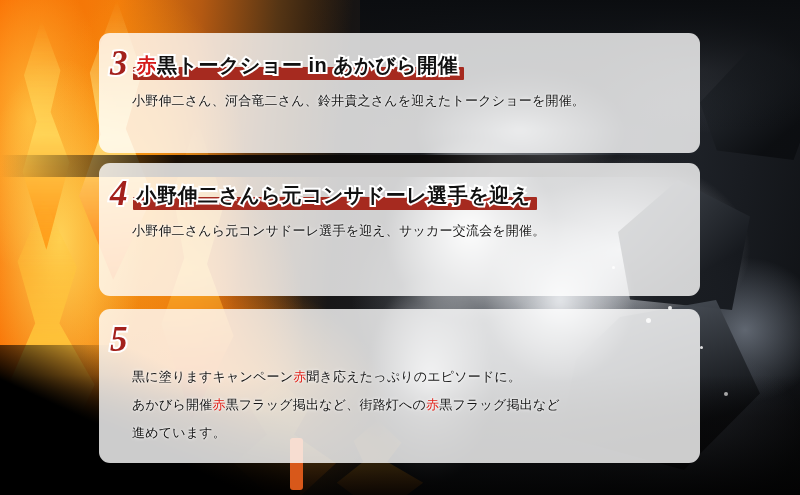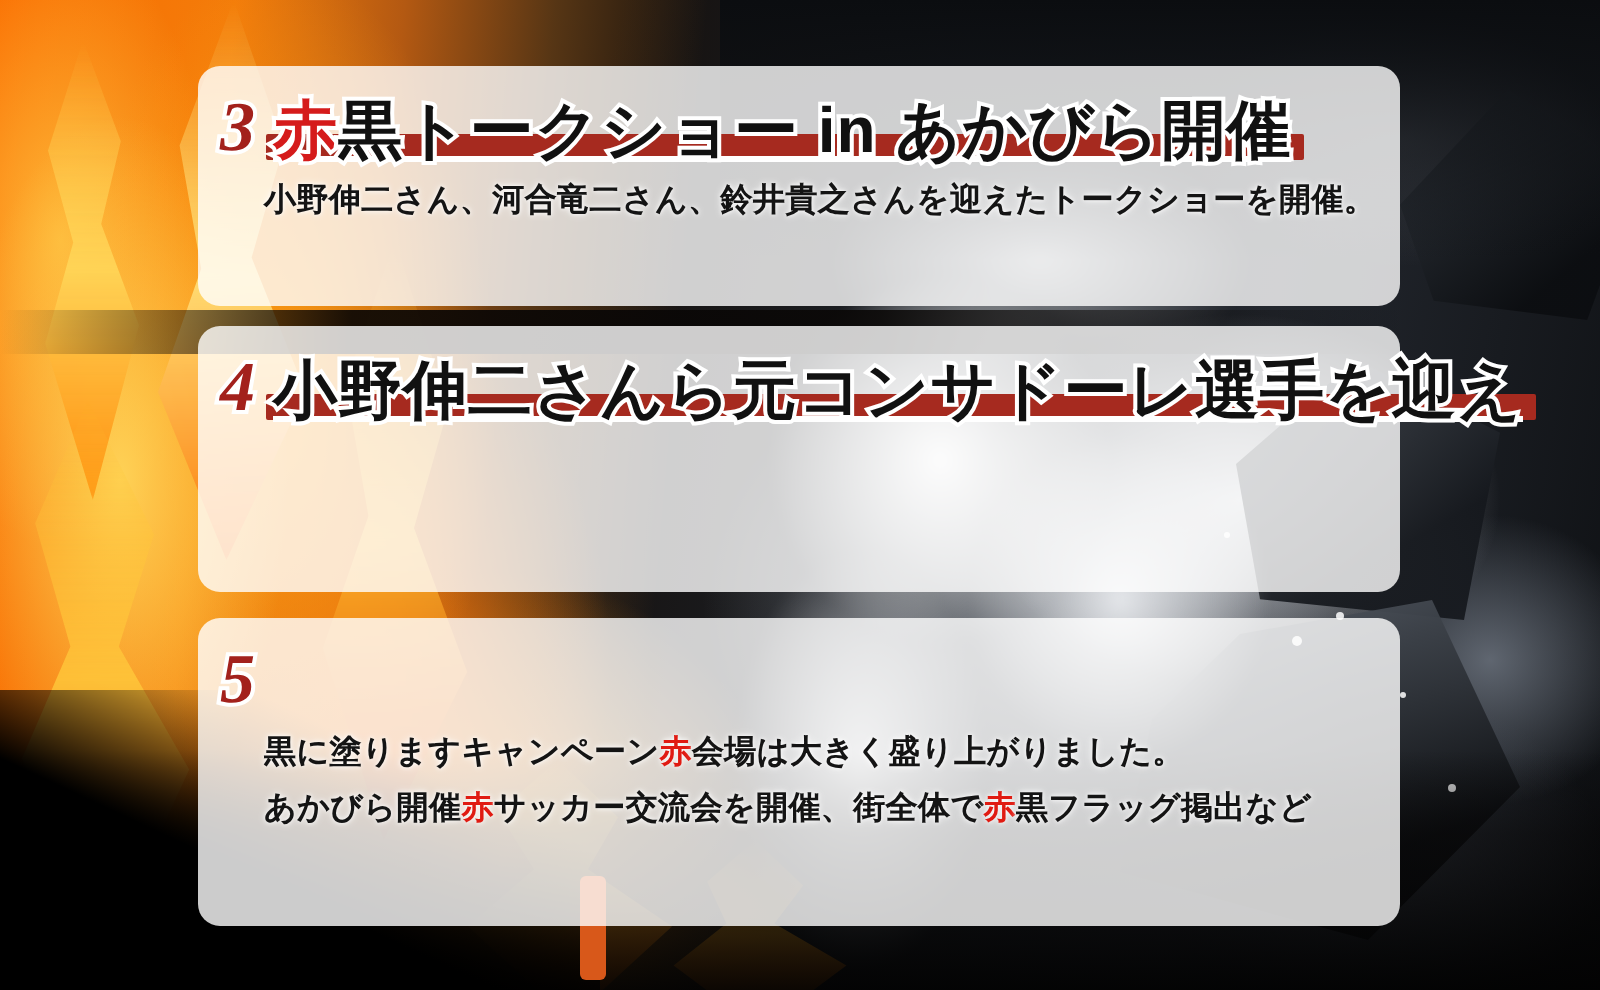--- a/index.html
+++ b/index.html
@@ -111,32 +111,31 @@
     margin-right:9px;
     letter-spacing:0;
   }
   .title-wrap{position:relative;z-index:2;padding-bottom:2px;}
   .title-bar{
     position:absolute;left:-4px;right:-6px;bottom:1px;height:13px;
     background:#a62a1f;z-index:1;border-radius:1px;
   }
   .title{
     position:relative;z-index:2;
-    font-weight:700;font-size:32px;line-height:28px;
+    font-weight:700;font-size:20px;line-height:28px;
     color:#111111;white-space:nowrap;
     -webkit-text-stroke:4px #ffffff;
     paint-order:stroke fill;
     letter-spacing:.5px;
-    text-decoration:underline;
   }
   .title .red{color:#d51b1b;}
 
   .card-body{
     padding:6px 0 0 33px;
-    font-weight:700;font-size:16px;line-height:28px;
+    font-weight:400;font-size:13px;line-height:28px;
     color:#141414;
     letter-spacing:.2px;
     text-shadow:
       0 0 2px rgba(255,255,255,.95),
       0 0 4px rgba(255,255,255,.8);
   }
   .card-body .red{color:#e01b12;}
   .card-body p{margin:0;white-space:nowrap;}
 </style>
 </head>
@@ -184,26 +183,28 @@
 
   <div class="card card-4">
     <div class="card-head">
       <div class="num">4</div>
       <div class="title-wrap">
         <div class="title-bar"></div>
         <div class="title"><span>小野伸二さんら元コンサドーレ選手を迎え</span></div>
       </div>
     </div>
     <div class="card-body">
+        <p><span>小野伸二さんら元コンサドーレ選手を迎え、サッカー交流会を開催。</span></p>
       </div>
   </div>
 
   <div class="card card-5">
     <div class="card-head">
       <div class="num">5</div>
     </div>
     <div class="card-body">
-        <p><span>黒に塗りますキャンペーン</span><span class="red">赤</span><span>会場は大きく盛り上がりました。</span></p>
-        <p><span>あかびら開催</span><span class="red">赤</span><span>サッカー交流会を開催、街全体で</span><span class="red">赤</span><span>黒フラッグ掲出など</span></p>
+        <p><span>黒に塗りますキャンペーン</span><span class="red">赤</span><span>聞き応えたっぷりのエピソードに。</span></p>
+        <p><span>あかびら開催</span><span class="red">赤</span><span>黒フラッグ掲出など、街路灯への</span><span class="red">赤</span><span>黒フラッグ掲出など</span></p>
+        <p><span>進めています。</span></p>
       </div>
   </div>
 
 </div>
 
 </body></html>

